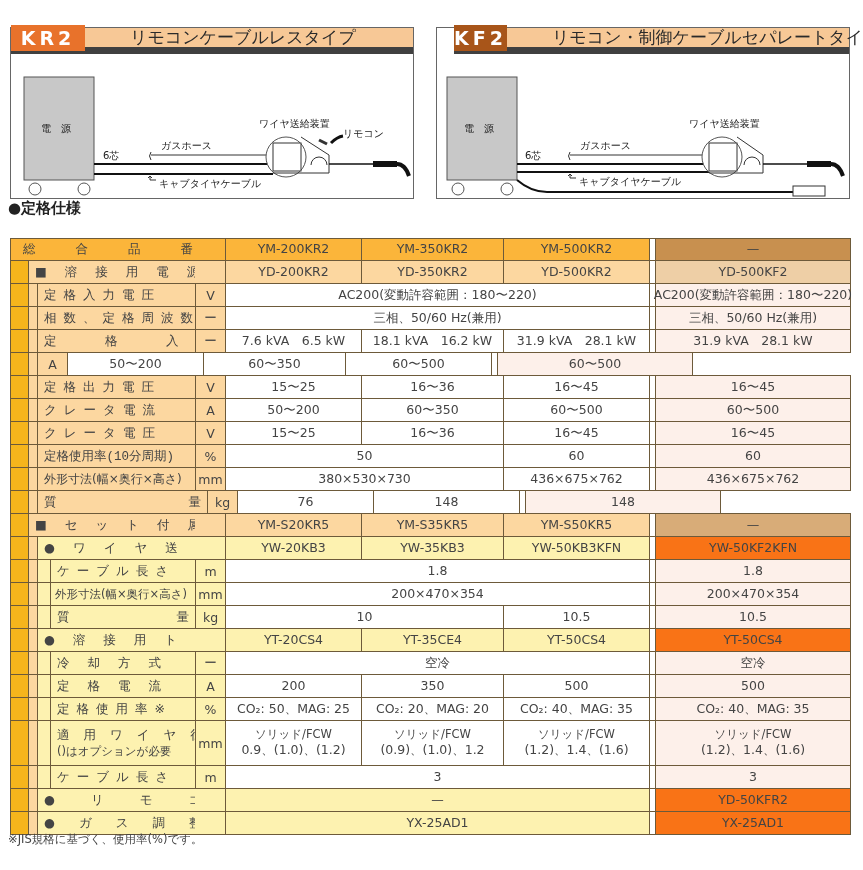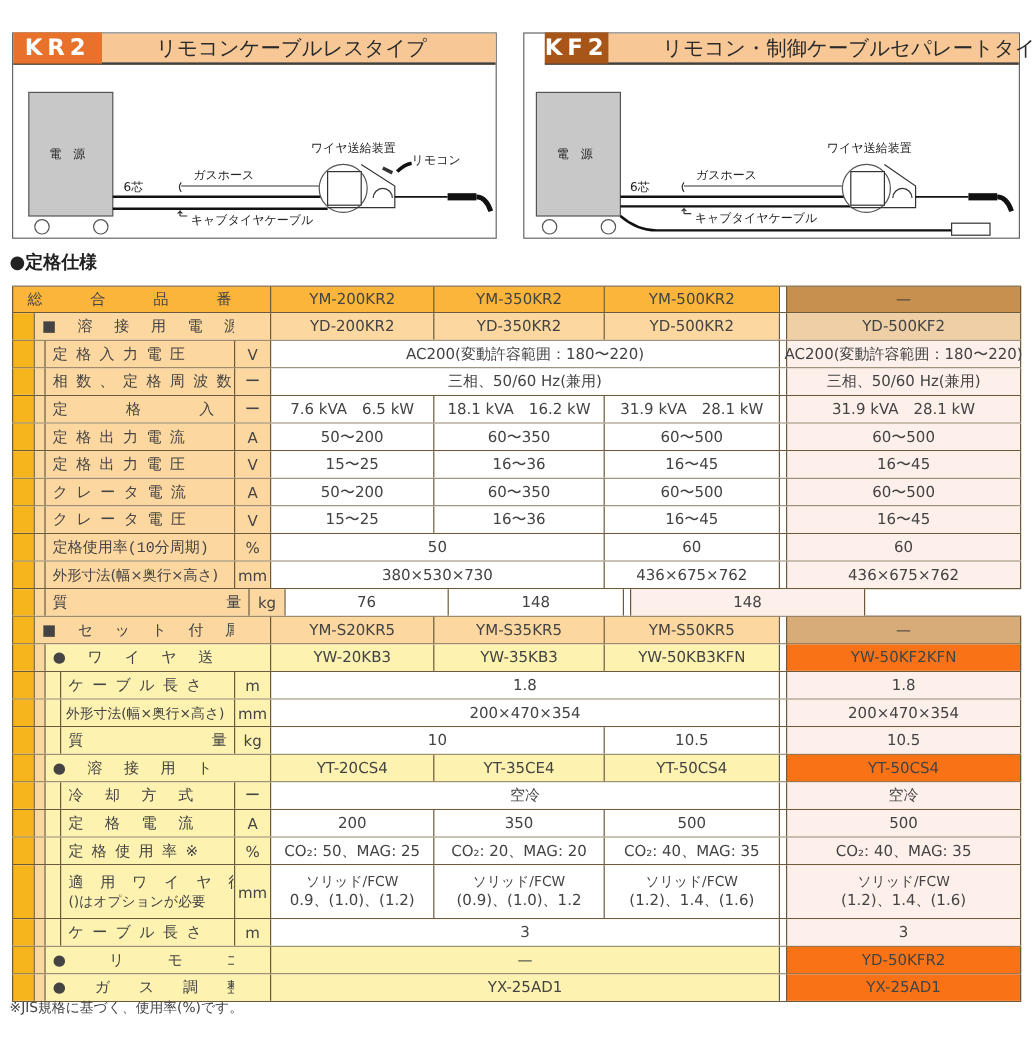--- a/index.html
+++ b/index.html
@@ -3,30 +3,30 @@
 <meta charset="utf-8">
 <style>
   * { box-sizing: border-box; margin: 0; padding: 0; }
   html, body { width: 863px; height: 870px; background: #ffffff; overflow: hidden; }
   body { font-family: "DejaVu Sans", "Liberation Sans", sans-serif; color: #3a3a3a; position: relative; }
 
   
   .panel { position: absolute; top: 27px; height: 172px; border: 1px solid #666; background: #fff; }
   .panel-kr2 { left: 10px; width: 404px; }
   .panel-kf2 { left: 436px; width: 414px; padding-left: 17px; }
-  .panel-head { height: 26px; background: #f7c896; display: flex; align-items: center; border-bottom: 2px solid #404040; }
+  .panel-head { height: 26px; background: #f7c896; display: flex; align-items: center; border-bottom: 7px solid #404040; }
   .panel-code { height: 26px; color: #fff; font-size: 19px; font-weight: bold; letter-spacing: 4px; display: flex; align-items: center; justify-content: center; }
   .panel-kr2 .panel-code { background: #e8722b; width: 74px; }
   .panel-kf2 .panel-code { background: #a85519; width: 68px; }
   .panel-title { font-size: 17px; color: #2a2a2a; padding-left: 8px; white-space: nowrap; margin-left: 37px; }
   .panel svg { position: absolute; left: 0; top: 27px; }
   .svg-label { font-family: "DejaVu Sans", sans-serif; font-size: 10px; fill: #222; }
 
   
-  .section-title { position: absolute; left: 8px; top: 209px; font-size: 15px; font-weight: bold; color: #222; }
+  .section-title { position: absolute; left: 8px; top: 199px; font-size: 15px; font-weight: bold; color: #222; }
 
   
   .spec { position: absolute; left: 10px; top: 238px; width: 841px; }
   .row { display: flex; height: 23px; border-bottom: 1px solid #6d5a3a; }
   .row.tall { height: 45px; }
   .row:first-child { border-top: 1px solid #6d5a3a; }
   .rail1 { width: 18px; background: #f6b51c; flex: none; border-left: 1px solid #6d5a3a; }
   .rail2 { width: 9px; background: #fcd7a0; flex: none; border-left: 1px solid #6d5a3a; }
   .rail3y { width: 13px; background: #fdf2b0; flex: none; border-left: 1px solid #6d5a3a; }
   .label { display: flex; align-items: center; padding-left: 6px; font-size: 12.5px; color: #444; white-space: nowrap; overflow: hidden; border-left: 1px solid #6d5a3a; }
@@ -168,21 +168,20 @@
     <div class="unit bg-main">ー</div>
     <div class="cell c1 bg-white">7.6 kVA　6.5 kW</div>
     <div class="cell c2 bg-white">18.1 kVA　16.2 kW</div>
     <div class="cell c3 bg-white">31.9 kVA　28.1 kW</div>
     <div class="gap"></div>
     <div class="cell kf kf-light">31.9 kVA　28.1 kW</div>
   </div>
   <div class="row">
     <div class="rail1"></div>
       <div class="rail2"></div>
-    <div class="label spaced bg-main" style="width:170px;">定格出力電流</div>
     <div class="unit bg-main">A</div>
     <div class="cell c1 bg-white">50〜200</div>
     <div class="cell c2 bg-white">60〜350</div>
     <div class="cell c3 bg-white">60〜500</div>
     <div class="gap"></div>
     <div class="cell kf kf-light">60〜500</div>
   </div>
   <div class="row">
     <div class="rail1"></div>
       <div class="rail2"></div>

